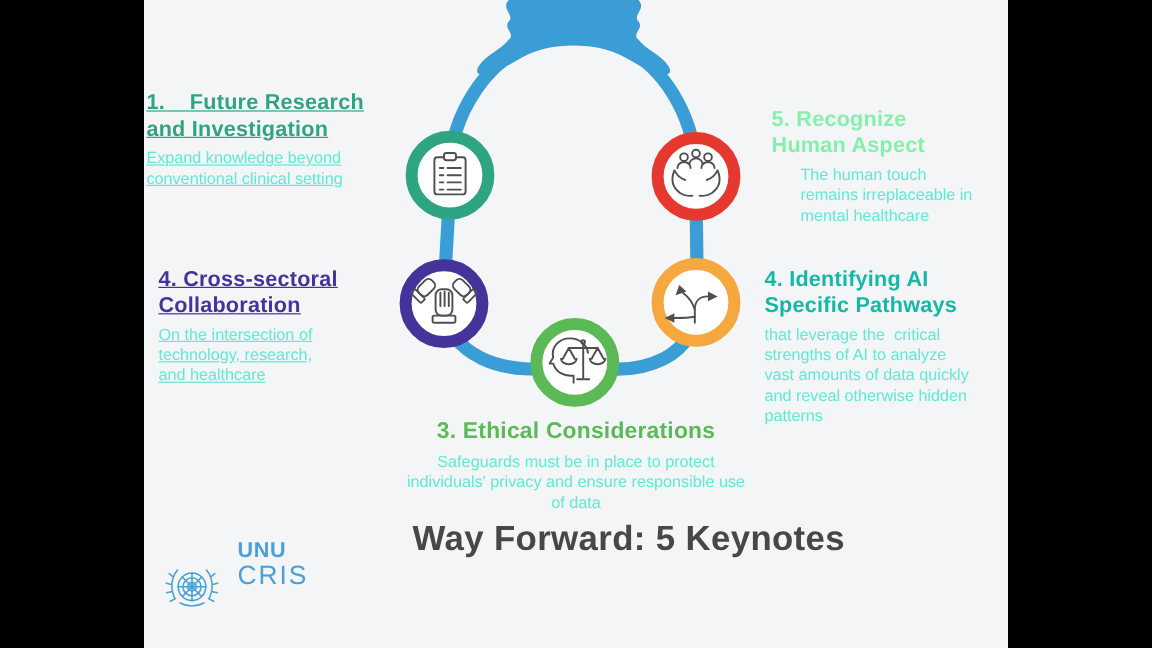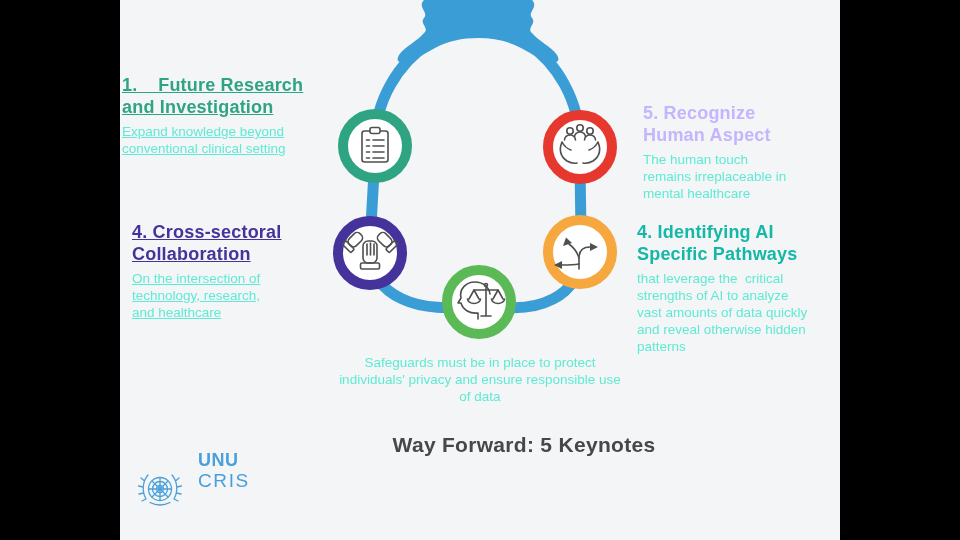--- a/index.html
+++ b/index.html
@@ -8,25 +8,25 @@
   .slide{position:absolute;left:120px;top:0;width:720px;height:540px;background:#f4f5f6;}
   svg.art{position:absolute;left:0;top:0;width:960px;height:540px;}
   .txt{position:absolute;white-space:pre-wrap;}
   .heading{font-weight:700;font-size:18px;line-height:22px;letter-spacing:.2px;}
   .body{color:#5eead4;font-size:13.5px;line-height:17px;margin-top:5px;}
   .align-r{text-align:left;text-decoration:underline;}
   .align-l{text-align:left;}
   .align-c{text-align:center;}
   .item{position:absolute;}
   .title{position:absolute;left:120px;width:808px;text-align:center;
-         font-size:21px;font-weight:700;letter-spacing:.3px;}
+         font-size:29px;font-weight:700;letter-spacing:.3px;}
   .logo{position:absolute;left:136px;top:444px;display:flex;align-items:center;}
   .logo-text{margin-left:10px;line-height:1;}
   .logo-org{font-weight:700;font-size:18px;letter-spacing:.5px;}
-  .logo-unit{font-weight:400;font-size:19px;letter-spacing:1.6px;margin-top:2px;}
+  .logo-unit{font-weight:400;font-size:22px;letter-spacing:1.6px;margin-top:2px;}
   circle.ring{fill:#ffffff;stroke-width:10px;}
   .icon-stroke{fill:none;stroke:#4f4f4f;stroke-width:1.6px;stroke-linecap:round;stroke-linejoin:round;}
   .icon-fill{fill:#4f4f4f;stroke:none;}
 </style>
 </head>
 <body>
 
 <div class="stage">
   <div class="slide"></div>
 
@@ -126,39 +126,40 @@
 
   <div class="item" style="top:221px;right:638px;width:190px;">
     <div class="txt heading align-r" style="position: static; color: rgb(69, 51, 155);">4. Cross-sectoral
 Collaboration</div>
     <div class="txt body align-r" style="position:static;">On the intersection of
 technology, research,
 and healthcare</div>
   </div>
 
   <div class="item" style="top:349px;left:320px;width:320px;">
+    <div class="txt heading align-c" style="position: static; font-size: 19px; color: rgb(91, 186, 85);">3. Ethical Considerations</div>
     <div class="txt body align-c" style="position:static;">Safeguards must be in place to protect
 individuals' privacy and ensure responsible use
 of data</div>
   </div>
 
   <div class="item" style="top:221px;left:637px;width:200px;">
     <div class="txt heading align-l" style="position: static; color: #14b8a6;">4. Identifying AI
 Specific Pathways</div>
     <div class="txt body align-l" style="position:static;">that leverage the  critical
 strengths of AI to analyze
 vast amounts of data quickly
 and reveal otherwise hidden
 patterns</div>
   </div>
 
   <div class="item" style="top:88px;left:643px;width:190px;">
-    <div class="txt heading align-l" style="position: static; color: #c4b5fd; margin-top: 14px;">5. Recognize
+    <div class="txt heading align-l" style="position: static; color: #86efac;">5. Recognize
 Human Aspect</div>
-    <div class="txt body align-l" style="position:static;">The human touch
+    <div class="txt body align-l" style="position:static;margin-left:24px;">The human touch
 remains irreplaceable in
 mental healthcare</div>
   </div>
 
   <div class="title" style="top: 433px; color: rgb(71, 71, 71);">Way Forward: 5 Keynotes</div>
 
   <div class="logo">
     <span style="width:52px;height:52px;display:inline-block;"></span>
     <span class="logo-text">
       <div class="logo-org" style="color: rgb(74, 160, 216);">UNU</div>

